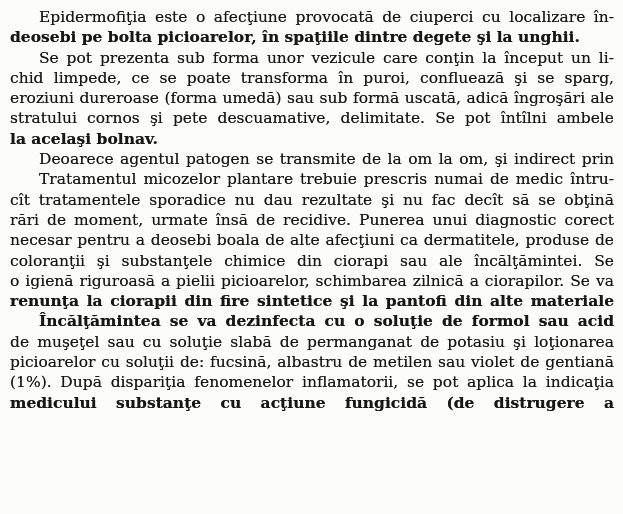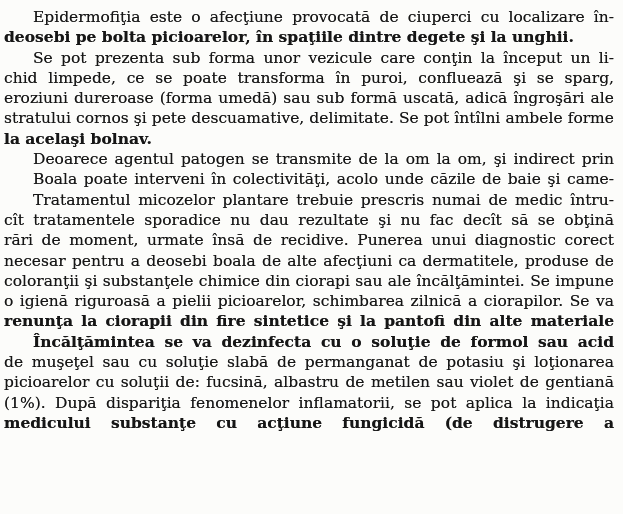--- a/index.html
+++ b/index.html
@@ -6,21 +6,21 @@
     margin: 0;
     padding: 0;
     background: #e8e8e6;
   }
   .page {
     position: relative;
     width: 623px;
     height: 514px;
     background: #fcfcfa;
     box-sizing: border-box;
-    padding: 7px 9px 0 4px;
+    padding: 7px 9px 0 10px;
     font-family: "DejaVu Serif", "Liberation Serif", serif;
     font-size: 15.5px;
     line-height: 20.3px;
     color: #161616;
     text-shadow: 0 0 0.4px rgba(10,10,10,0.6);
     overflow: hidden;
   }
   .ln {
     height: 20.3px;
     overflow: hidden;
@@ -45,21 +45,20 @@
   <div class="ln last">deosebi pe bolta picioarelor, în spaţiile dintre degete şi la unghii.</div>
 
   <div class="ln ind">Se pot prezenta sub forma unor vezicule care conţin la început un li-</div>
   <div class="ln">chid limpede, ce se poate transforma în puroi, confluează şi se sparg, formînd</div>
   <div class="ln">eroziuni dureroase (forma umedă) sau sub formă uscată, adică îngroşări ale</div>
   <div class="ln">stratului cornos şi pete descuamative, delimitate. Se pot întîlni ambele forme</div>
   <div class="ln last">la acelaşi bolnav.</div>
 
   <div class="ln ind">Deoarece agentul patogen se transmite de la om la om, şi indirect prin</div>
 
-  <div class="ln ind">Boala poate interveni în colectivităţi, acolo unde căzile de baie şi came-</div>
 
   <div class="ln ind">Tratamentul micozelor plantare trebuie prescris numai de medic întru-</div>
   <div class="ln">cît tratamentele sporadice nu dau rezultate şi nu fac decît să se obţină amelio-</div>
   <div class="ln">rări de moment, urmate însă de recidive. Punerea unui diagnostic corect este</div>
   <div class="ln">necesar pentru a deosebi boala de alte afecţiuni ca dermatitele, produse de</div>
   <div class="ln">coloranţii şi substanţele chimice din ciorapi sau ale încălţămintei. Se impune</div>
   <div class="ln">o igienă riguroasă a pielii picioarelor, schimbarea zilnică a ciorapilor. Se va</div>
   <div class="ln last">renunţa la ciorapii din fire sintetice şi la pantofi din alte materiale decît piele.</div>
 
   <div class="ln ind last">Încălţămintea se va dezinfecta cu o soluţie de formol sau acid acetic.</div>

